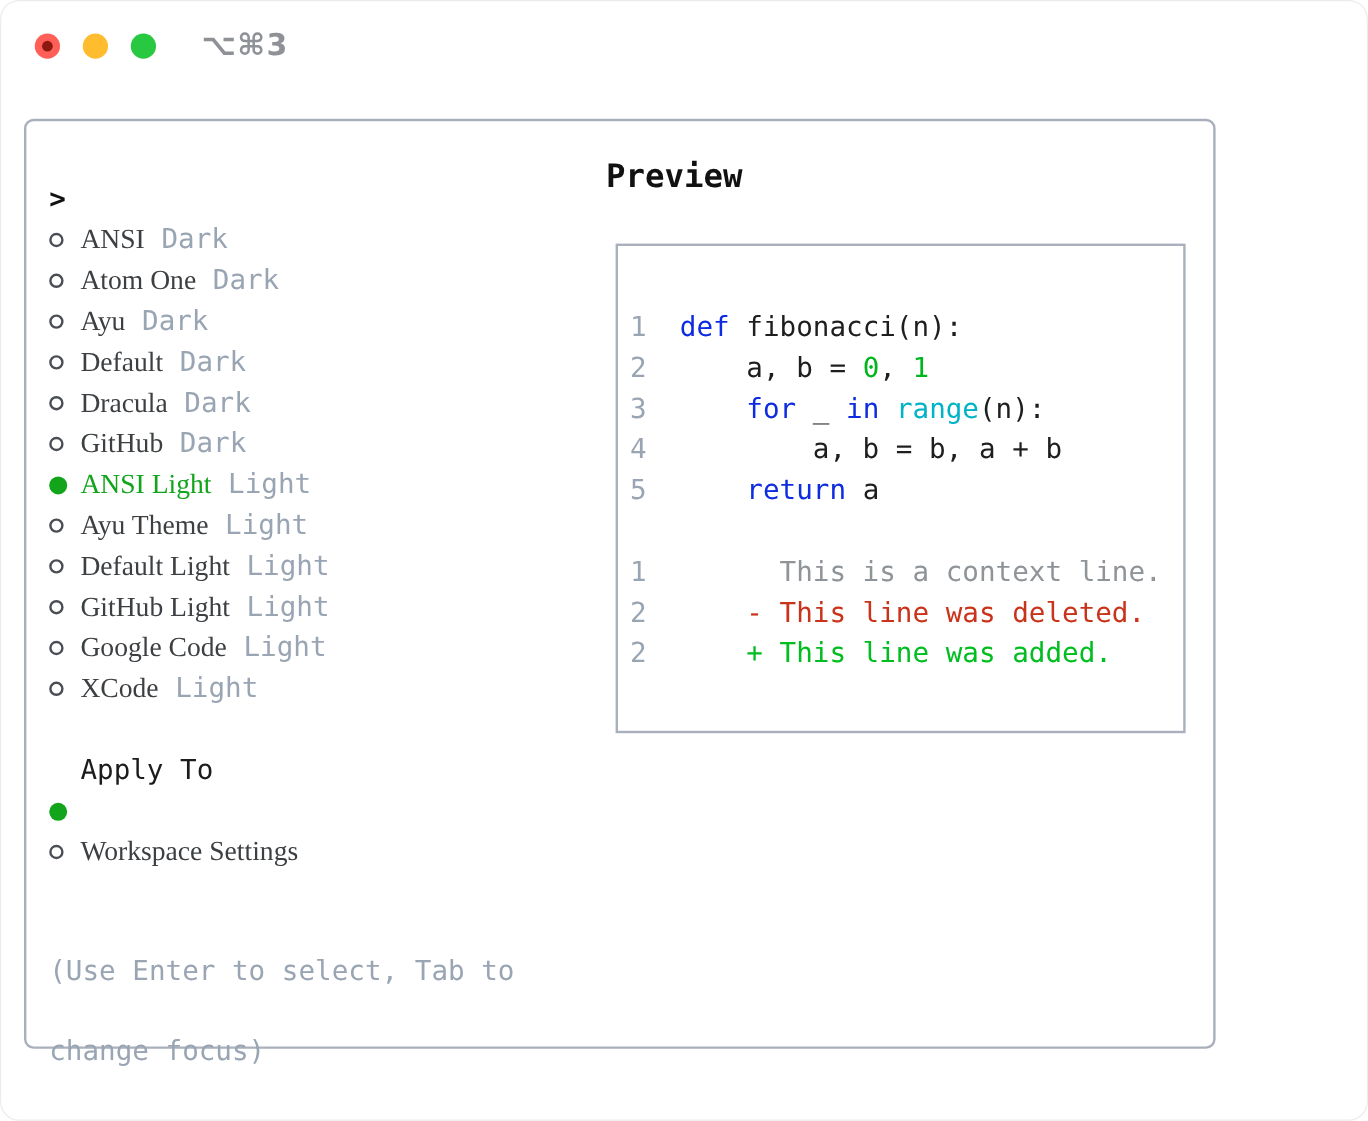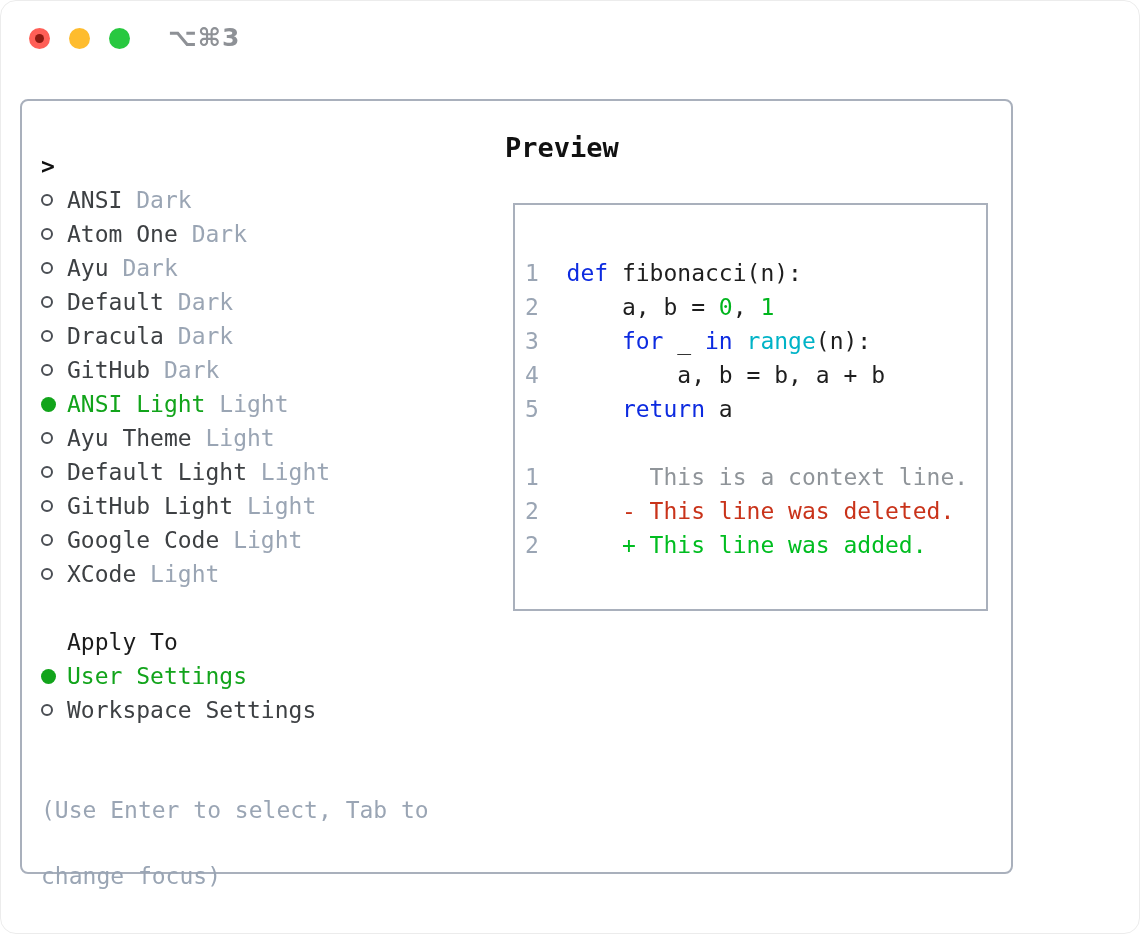--- a/index.html
+++ b/index.html
@@ -30,21 +30,21 @@
   .left-col{position:absolute;left:19px;top:48px;font-size:23px;line-height:34px;
             color:var(--label);}
   .row{display:flex;align-items:center;height:34px;white-space:pre;}
   .marker{width:26px;display:flex;align-items:center;flex:0 0 26px;}
   .radio{width:12px;height:12px;border-radius:50%;border:2px solid #4a4e54;
          box-sizing:border-box;}
   .radio.sel{width:15px;height:15px;border:none;background:var(--accent-green);}
   .cursor{color:#111;font-weight:bold;}
   .heading{color:var(--ink);font-weight:bold;}
   .subheading{color:#1c1c1c;}
-  .label{color:var(--label);}
+  .label{color:var(--label);font-family:Liberation Serif, serif;}
   .label.sel-green{color:var(--accent-green);}
   .variant{color:var(--muted);margin-left:1ch;text-align:right;}
   .hint-line{color:var(--muted);height:34px;line-height:34px;white-space:pre;margin-top:32px;}
 
   
   .preview-title{position:absolute;left:483px;top:30px;height:34px;line-height:34px;
                  font-size:27px;}
   .preview-box{position:absolute;left:491px;top:102px;width:475px;height:408px;
                border:2px solid var(--border);box-sizing:border-box;background:#fff;}
   .code{position:absolute;left:10px;top:51px;font-size:23px;line-height:34px;
@@ -96,21 +96,21 @@
         </div>
 
       <div class="row"></div>
 
       <div class="row">
         <span class="marker"></span>
         <span class="subheading">Apply To</span>
       </div>
 
       <div id="apply-list">
-          <div class="row"><span class="marker"><span class="radio sel"></span></span><span class="label sel-green">User Settings</span></div>
+          <div class="row"><span class="marker"><span class="radio sel"></span></span></div>
           <div class="row"><span class="marker"><span class="radio"></span></span><span class="label">Workspace Settings</span></div>
         </div>
 
       <div class="row"></div>
 
       <div id="hint">
           <div class="hint-line">(Use Enter to select, Tab to</div>
           <div class="hint-line">change focus)</div>
         </div>
     </div>

